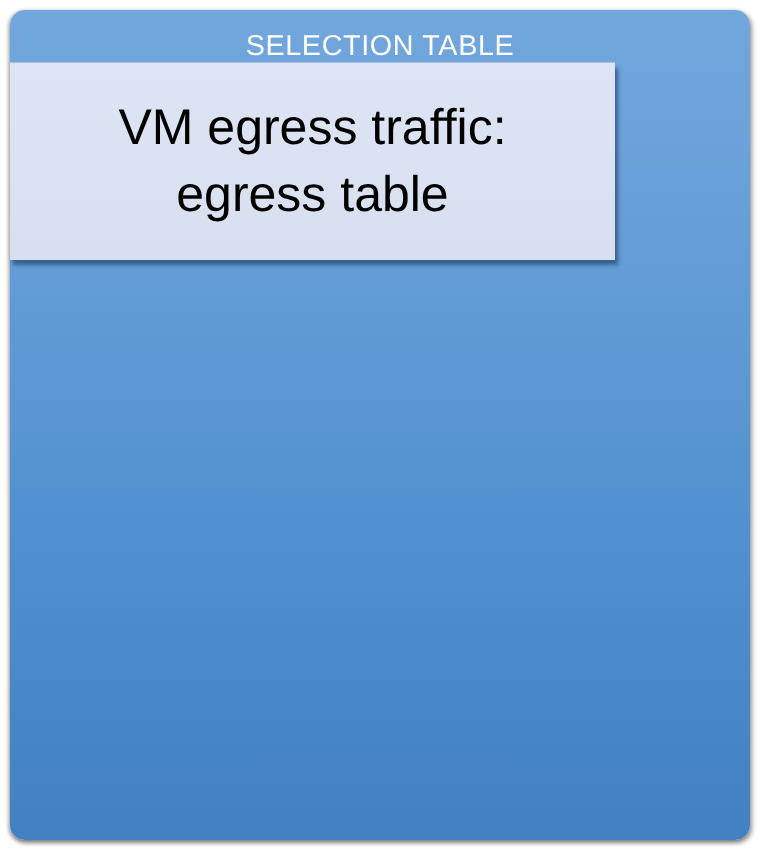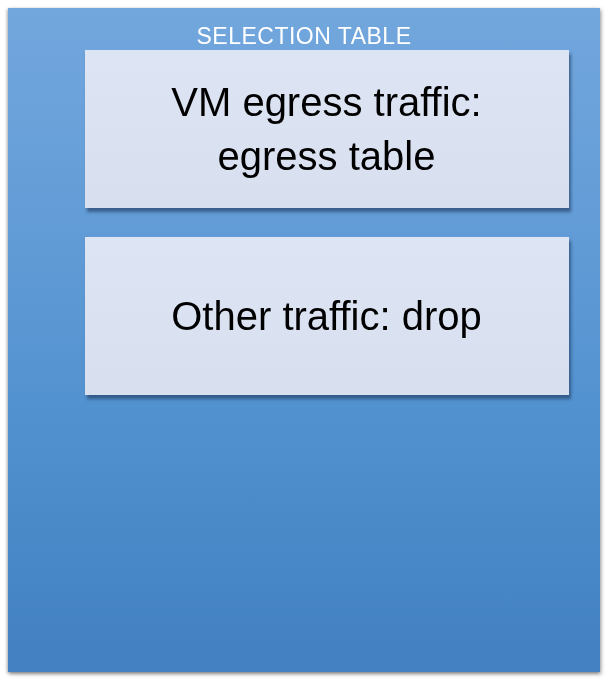--- a/index.html
+++ b/index.html
@@ -16,45 +16,43 @@
     width: 610px;
     height: 685px;
     background: #ffffff;
   }
   .panel {
     position: absolute;
     left: 8px;
     top: 8px;
     width: 592px;
     height: 664px;
-    border-radius: 0;
+    border-radius: 12px;
     background: linear-gradient(180deg, #72a7dd 0%, #649dd7 30%, #5191cf 62%, #4280c1 100%);
     box-shadow: 1px 2px 4px rgba(0,0,0,0.40), -1px 1px 3px rgba(0,0,0,0.22);
     display: flex;
     flex-direction: column;
-    align-items: center;
   }
   .panel-title {
     margin-top: 14px;
     height: 28px;
     line-height: 28px;
     font-size: 23px;
     letter-spacing: 0.5px;
     color: #ffffff;
     text-align: center;
   }
   .rule-box {
     width: 484px;
     height: 158px;
     background: linear-gradient(180deg, #dde4f3 0%, #d8e0f0 100%);
     box-shadow: 2px 4px 3px rgba(22, 45, 82, 0.55);
     display: flex;
     align-items: center;
     justify-content: center;
-    margin-left: 45px;
   }
   .rule-box:nth-of-type(1) { margin-top: 60px; }
   .rule-box + .rule-box { margin-top: 29px; }
   .rule-box .label {
     white-space: pre-line;
     text-align: center;
     color: #000000;
     font-size: 40px;
     line-height: 54px;
   }
@@ -65,17 +63,14 @@
 <div class="page">
   <div class="panel">
     <div class="panel-title">SELECTION TABLE</div>
 
     <div class="rule-box">
       <div class="label">VM egress traffic:
 egress table</div>
     </div>
 
 
-    <div class="rule-box">
-      <div class="label">Other traffic: drop</div>
-    </div>
   </div>
 </div>
 
 </body></html>

